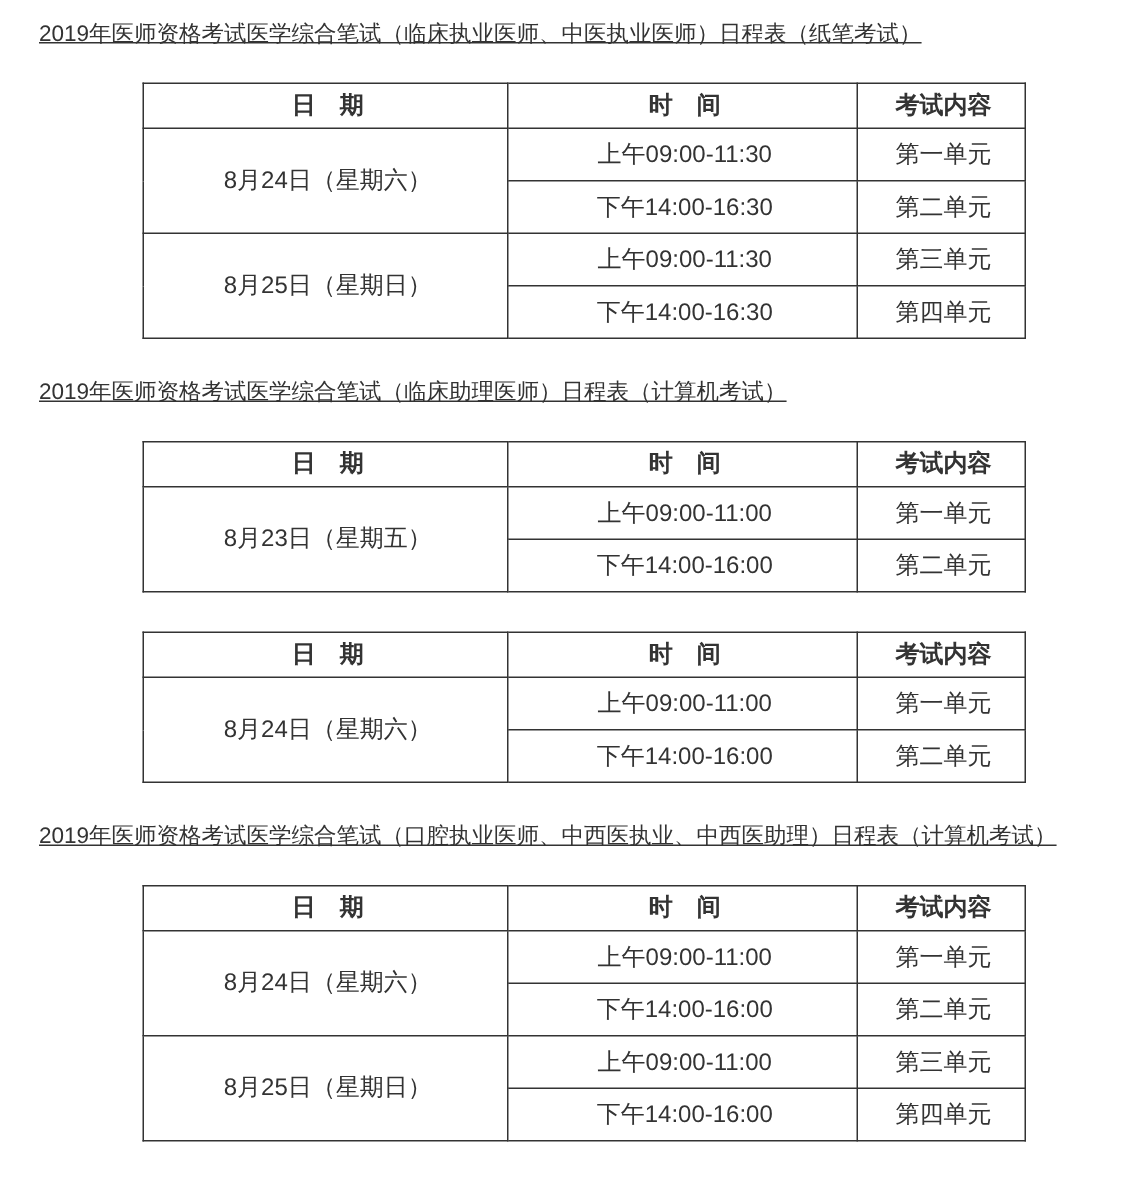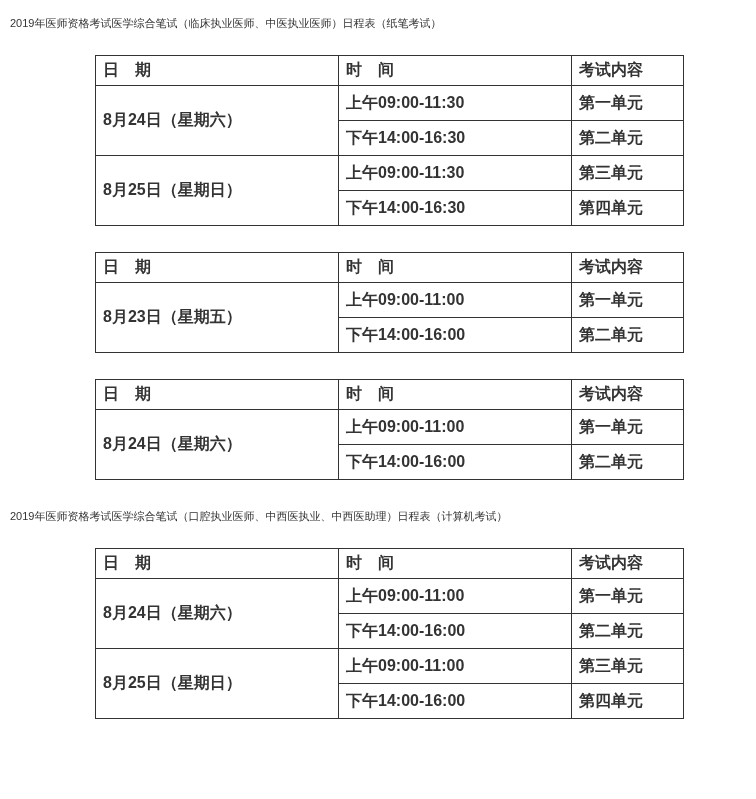--- a/index.html
+++ b/index.html
@@ -15,49 +15,50 @@
     font-family: "Liberation Sans", "DejaVu Sans", sans-serif;
     color: var(--text);
   }
   body {
     width: 756px;
     min-height: 799px;
     padding: 13px 10px 10px 10px;
   }
   .schedule-section { margin: 0; }
   .section-title {
-    font-size: 11px;
+    font-size: 15px;
     font-weight: normal;
     line-height: 20px;
-    margin: 0 0 22px 0;
+    margin: 0 0 22px 16px;
     color: var(--text);
     white-space: nowrap;
+    text-decoration: underline;
   }
   .schedule-table {
     border-collapse: collapse;
     table-layout: fixed;
     width: 552px;
     margin: 0 0 26px 85px;
   }
   .schedule-table th,
   .schedule-table td {
     border: 1px solid var(--border);
     font-size: 16px;
     color: var(--text);
-    text-align: left;
+    text-align: center;
     vertical-align: middle;
     padding: 0 4px 0 7px;
     overflow: hidden;
     white-space: nowrap;
   }
   .schedule-table th {
     font-weight: bold;
     height: 30px;
   }
-  .schedule-table td { height: 35px; font-weight: bold; }
+  .schedule-table td { height: 35px; }
   .schedule-table .col0 { width: 243px; }
   .schedule-table .col1 { width: 233px; }
   .schedule-table .col2 { width: 112px; }
 </style>
 </head>
 <body>
 
 <main>
 
     <section class="schedule-section">
@@ -87,20 +88,21 @@
           </tr>
           <tr>
             <td class="col1">下午14:00-16:30</td>
             <td class="col2">第四单元</td>
           </tr>
         </tbody>
       </table>
     </section>
 
     <section class="schedule-section">
+      <h2 class="section-title">2019年医师资格考试医学综合笔试（临床助理医师）日程表（计算机考试）</h2>
       <table class="schedule-table">
         <thead>
           <tr>
             <th class="col0">日　期</th>
             <th class="col1">时　间</th>
             <th class="col2">考试内容</th>
           </tr>
         </thead>
         <tbody>
           <tr>

